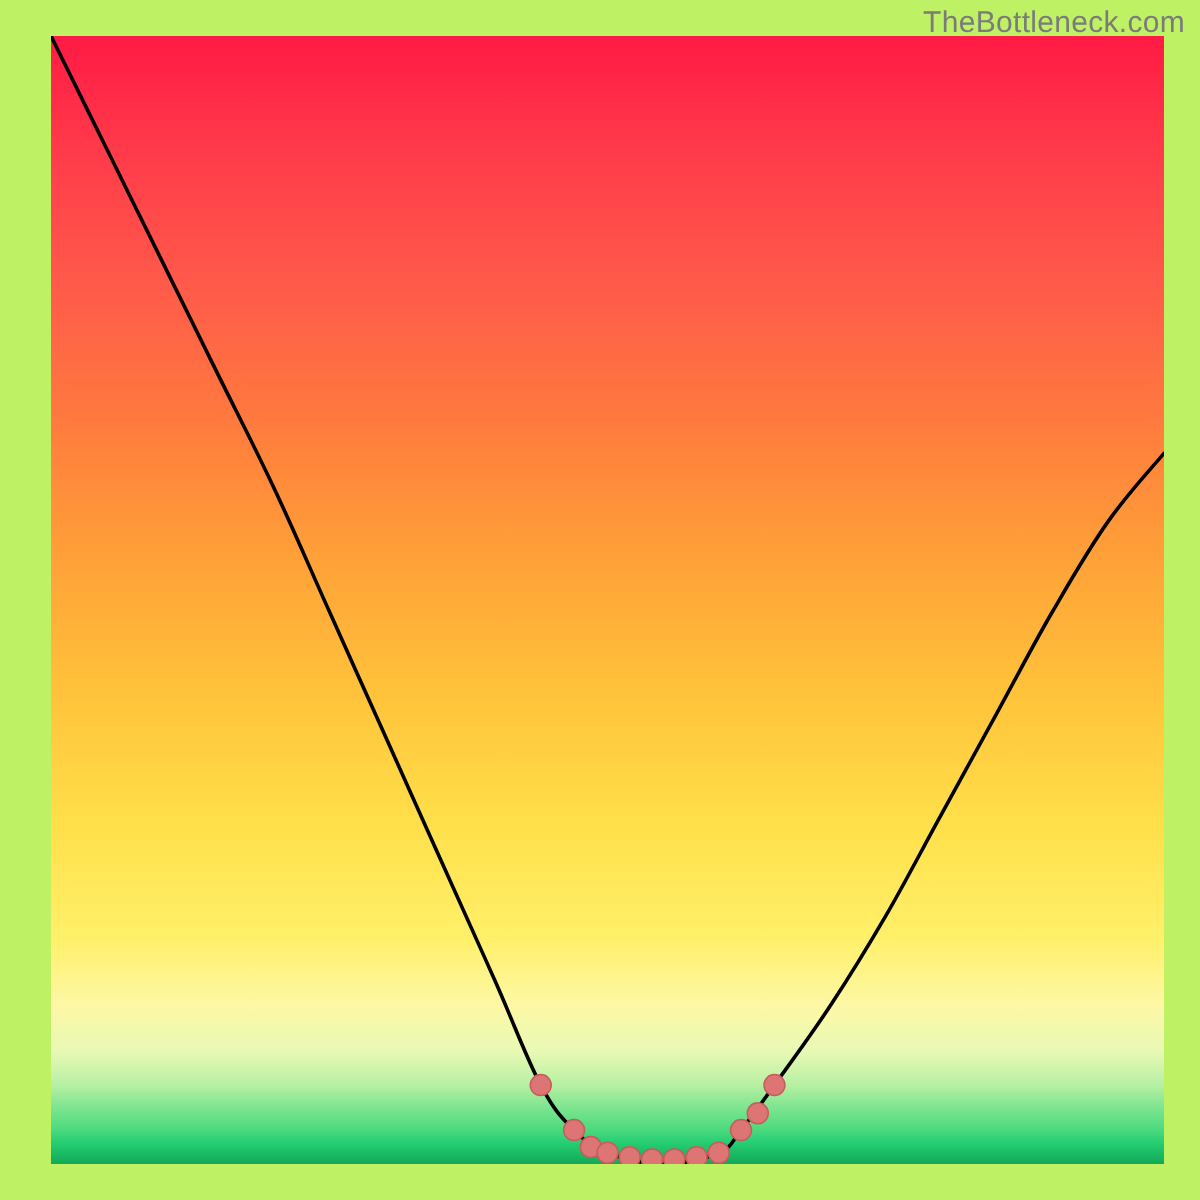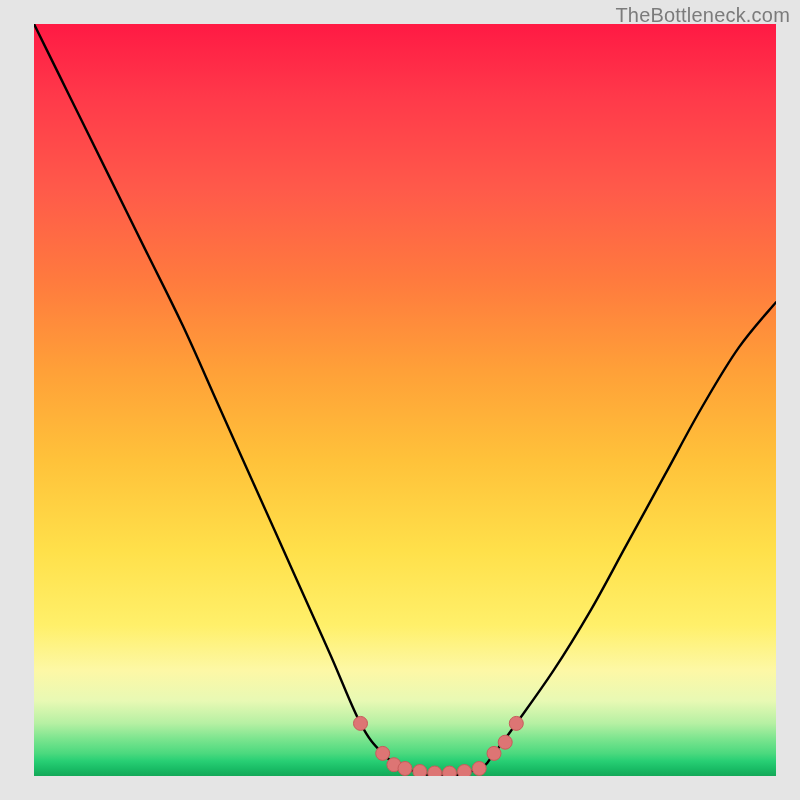--- a/index.html
+++ b/index.html
@@ -8,21 +8,21 @@
     width: 800px;
     height: 800px;
     overflow: hidden;
     background: #000;
     font-family: Arial, Helvetica, sans-serif;
   }
   .frame {
     position: relative;
     width: 800px;
     height: 800px;
-    background: #e5e5e5;
+    background: #bef264;
     text-align: center;
   }
   .plot-area {
     position: absolute;
     left: 34px;
     top: 24px;
     width: 742px;
     height: 752px;
     
     background: linear-gradient(

